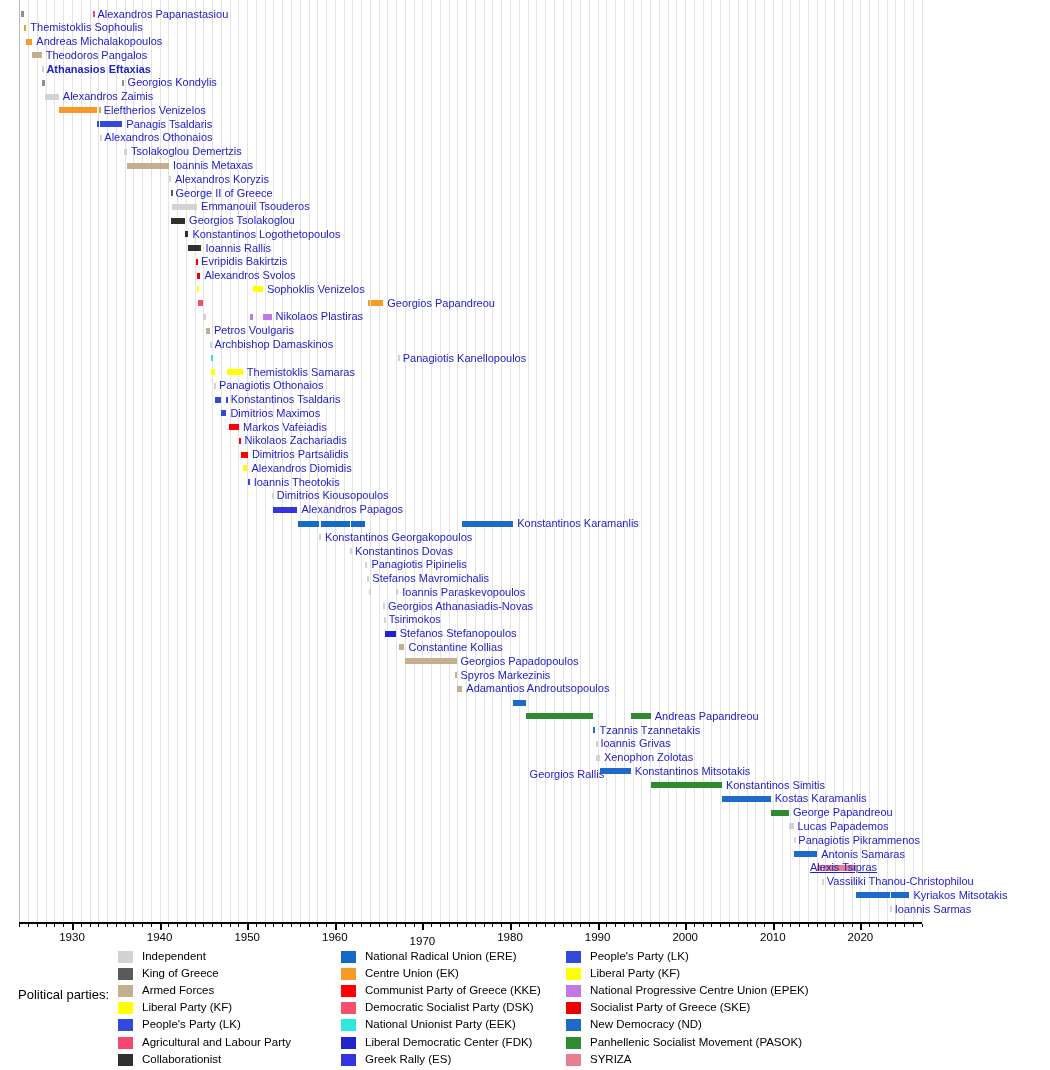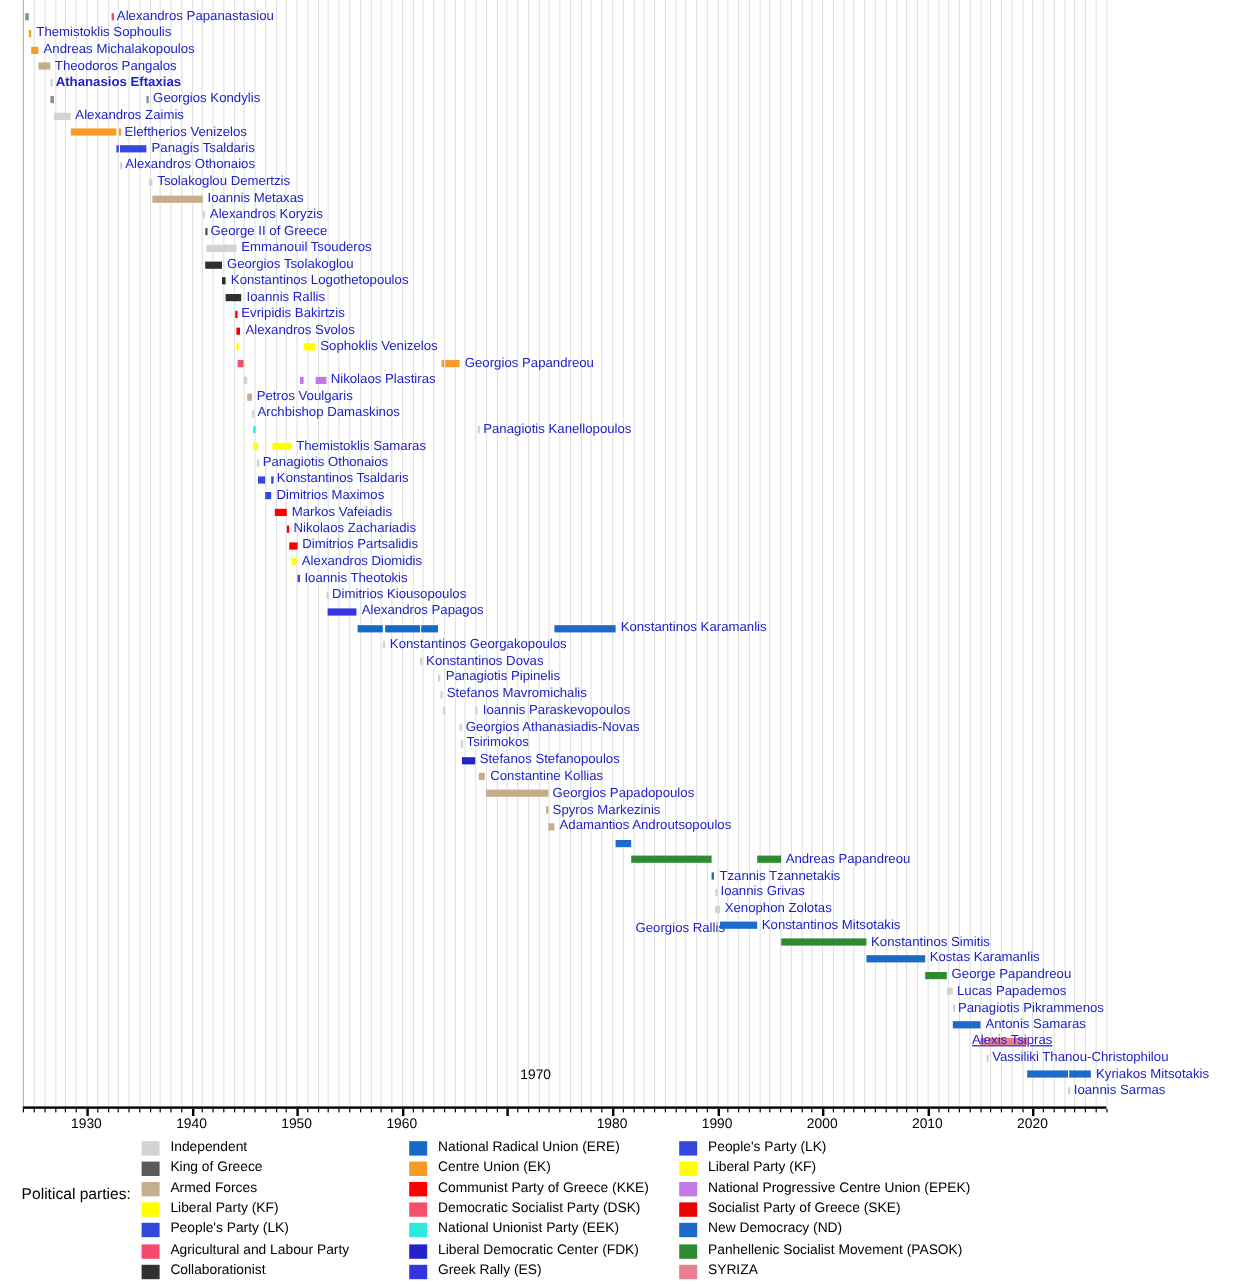--- a/index.html
+++ b/index.html
@@ -382,21 +382,21 @@
       <div class="tick" style="left: 877.9px; top: 924px; height: 3px;"></div>
       <div class="tick" style="left: 886.6px; top: 924px; height: 3px;"></div>
       <div class="tick" style="left: 895.4px; top: 924px; height: 3px;"></div>
       <div class="tick" style="left: 904.2px; top: 924px; height: 3px;"></div>
       <div class="tick" style="left: 912.9px; top: 924px; height: 3px;"></div>
       <div class="tick" style="left: 921.7px; top: 924px; height: 3px;"></div>
       <div class="yearlabel" style="left: 72px; top: 931px;">1930</div>
       <div class="yearlabel" style="left: 159.6px; top: 931px;">1940</div>
       <div class="yearlabel" style="left: 247.2px; top: 931px;">1950</div>
       <div class="yearlabel" style="left: 334.8px; top: 931px;">1960</div>
-      <div class="yearlabel" style="left: 422.4px; top: 890px; margin-left: 24px;">1970</div>
+      <div class="yearlabel" style="left: 422.4px; top: 935px;">1970</div>
       <div class="yearlabel" style="left: 510px; top: 931px;">1980</div>
       <div class="yearlabel" style="left: 597.6px; top: 931px;">1990</div>
       <div class="yearlabel" style="left: 685.2px; top: 931px;">2000</div>
       <div class="yearlabel" style="left: 772.8px; top: 931px;">2010</div>
       <div class="yearlabel" style="left: 860.4px; top: 931px;">2020</div>
     </div>
   <div id="legend">
     <span class="legend-title" style="left:18px;top:987px;">Political parties:</span>
     <div id="legend-items">
         <div class="legend-swatch" style="left: 118px; top: 951px; background: rgb(211, 211, 211);"></div>

